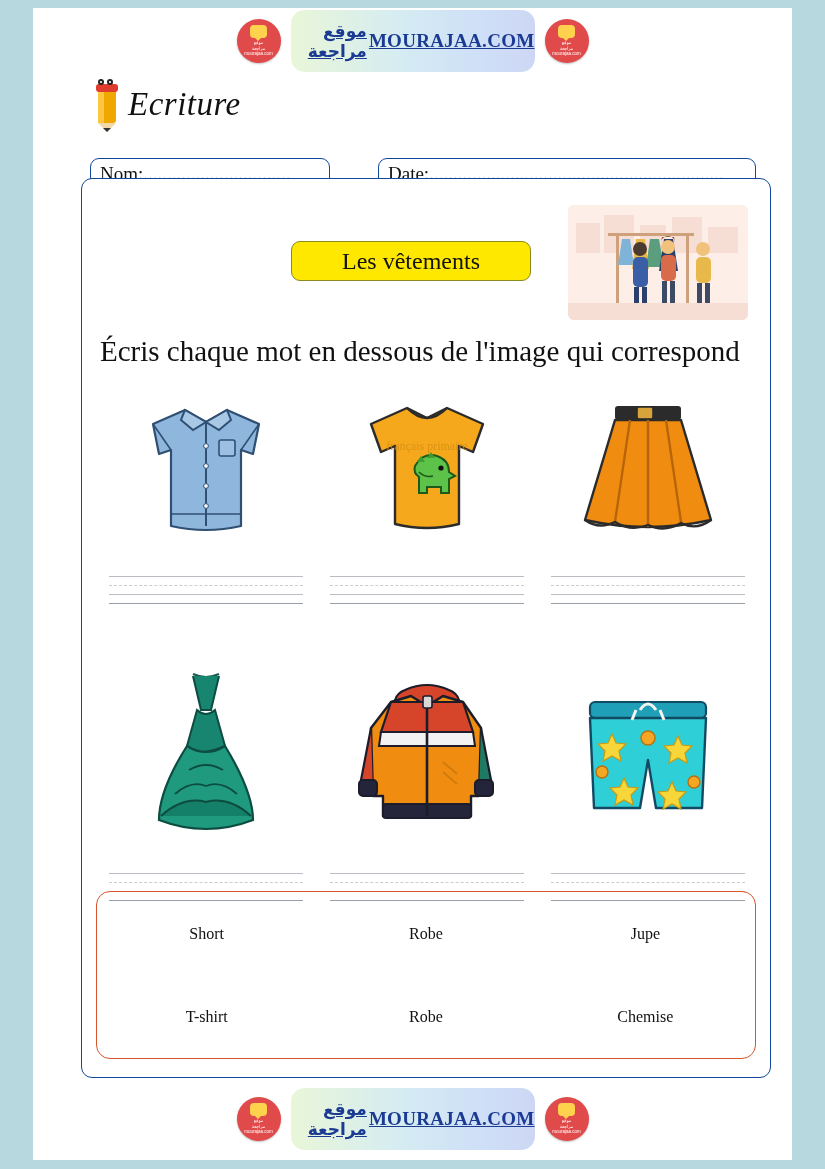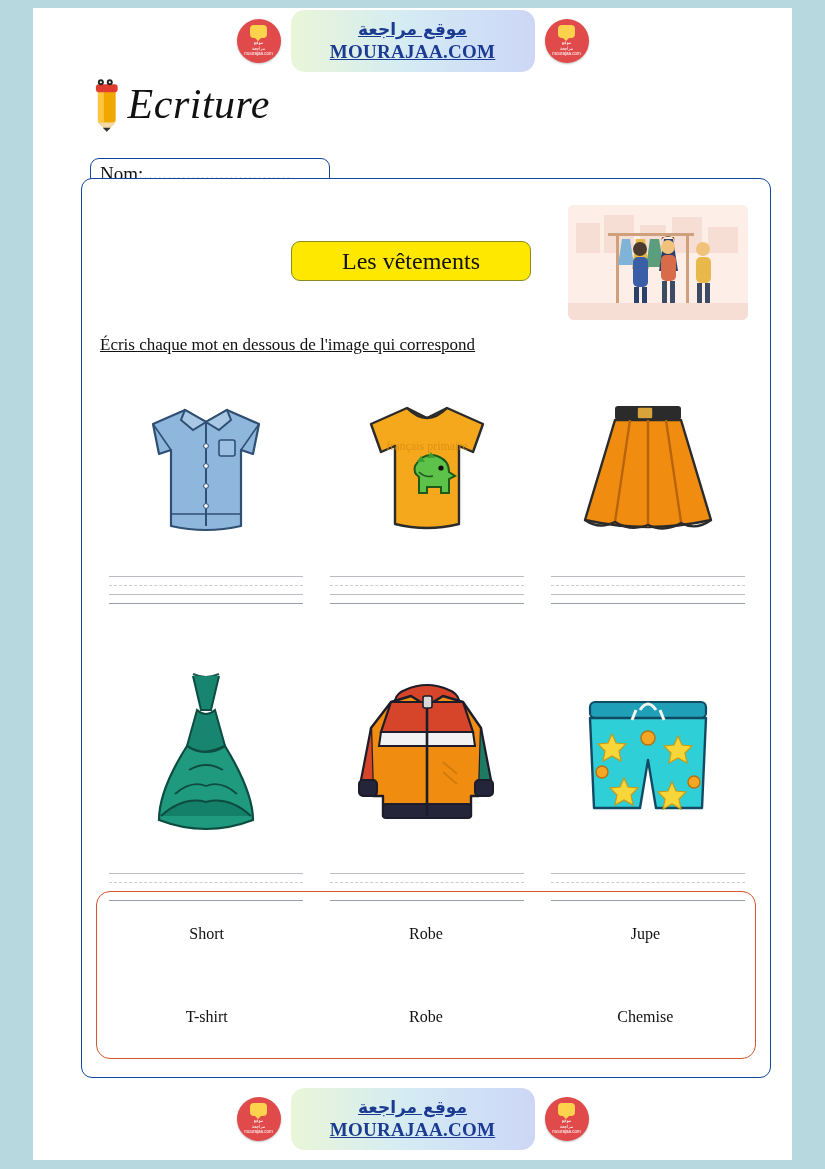--- a/index.html
+++ b/index.html
@@ -47,21 +47,21 @@
   }
   .wm-badge .bub:after {
     content: ""; position: absolute; left: 4px; bottom: -3px;
     border-left: 4px solid transparent; border-right: 4px solid transparent;
     border-top: 4px solid #ffd24d;
   }
   .wm-center {
     width: 244px; height: 62px;
     border-radius: 14px;
     background: linear-gradient(90deg,#e9f6d8 0%, #d5ecf2 45%, #cfe0f7 75%, #cdd7f5 100%);
-    display: flex; flex-direction: column;
+    display: flex; flex-direction: row;
     align-items: center; justify-content: center;
     gap: 2px;
   }
   .wm-ar {
     font-family: "DejaVu Sans", sans-serif;
     font-size: 17px; color: #1b3b93; font-weight: bold;
     text-decoration: underline;
     direction: rtl;
   }
   .wm-url {
@@ -73,21 +73,21 @@
 
   
   .logo {
     position: absolute; left: 57px; top: 66px;
     width: 180px; height: 60px;
     display: flex; align-items: center; gap: 4px;
   }
   .pencil { width: 34px; height: 56px; position: relative; }
   .logo-text {
     font-family: "Liberation Serif", serif;
-    font-style: italic; font-size: 42px; color: #111;
+    font-style: italic; font-size: 33px; color: #111;
     letter-spacing: .5px;
   }
 
   
   .field {
     position: absolute;
     height: 32px;
     border: 1.6px solid #12479b;
     border-radius: 9px;
     background: #fff;
@@ -122,22 +122,21 @@
   .hero {
     position: absolute; right: 22px; top: 26px;
     width: 180px; height: 115px;
     background: #fdeee8;
     border-radius: 6px;
     overflow: hidden;
   }
 
   .instruction {
     position: absolute; left: 18px; top: 156px;
-    font-size: 17px; color: #111;
-    text-decoration: underline;
+    font-size: 29px; color: #111;
   }
 
   
   .grid {
     position: absolute; left: 14px; top: 200px;
     width: 662px;
     display: grid;
     grid-template-columns: repeat(3, 1fr);
     row-gap: 74px;
   }
@@ -207,20 +206,23 @@
         <circle cx="11" cy="6" r="1.1" fill="#fff"></circle>
         <circle cx="20" cy="6" r="1.1" fill="#fff"></circle>
         <path d="M8 47 L17 56 L26 47 Z" fill="#f3d9a8"></path>
         <path d="M13 52 L17 56 L21 52 Z" fill="#333"></path>
       </svg>
       <div class="logo-text">Ecriture</div>
     </div>
 
     <div class="field" id="nom-field">
       <span>Nom:...............................</span>
+    </div>
+    <div class="field" id="date-field">
+      <span>Date:..............................................................</span>
     </div>
 
     <div class="card">
 
       <div class="title-pill">
         <span>Les vêtements</span>
       </div>
 
       <div class="hero">
         <svg viewBox="0 0 180 115" width="180" height="115">

